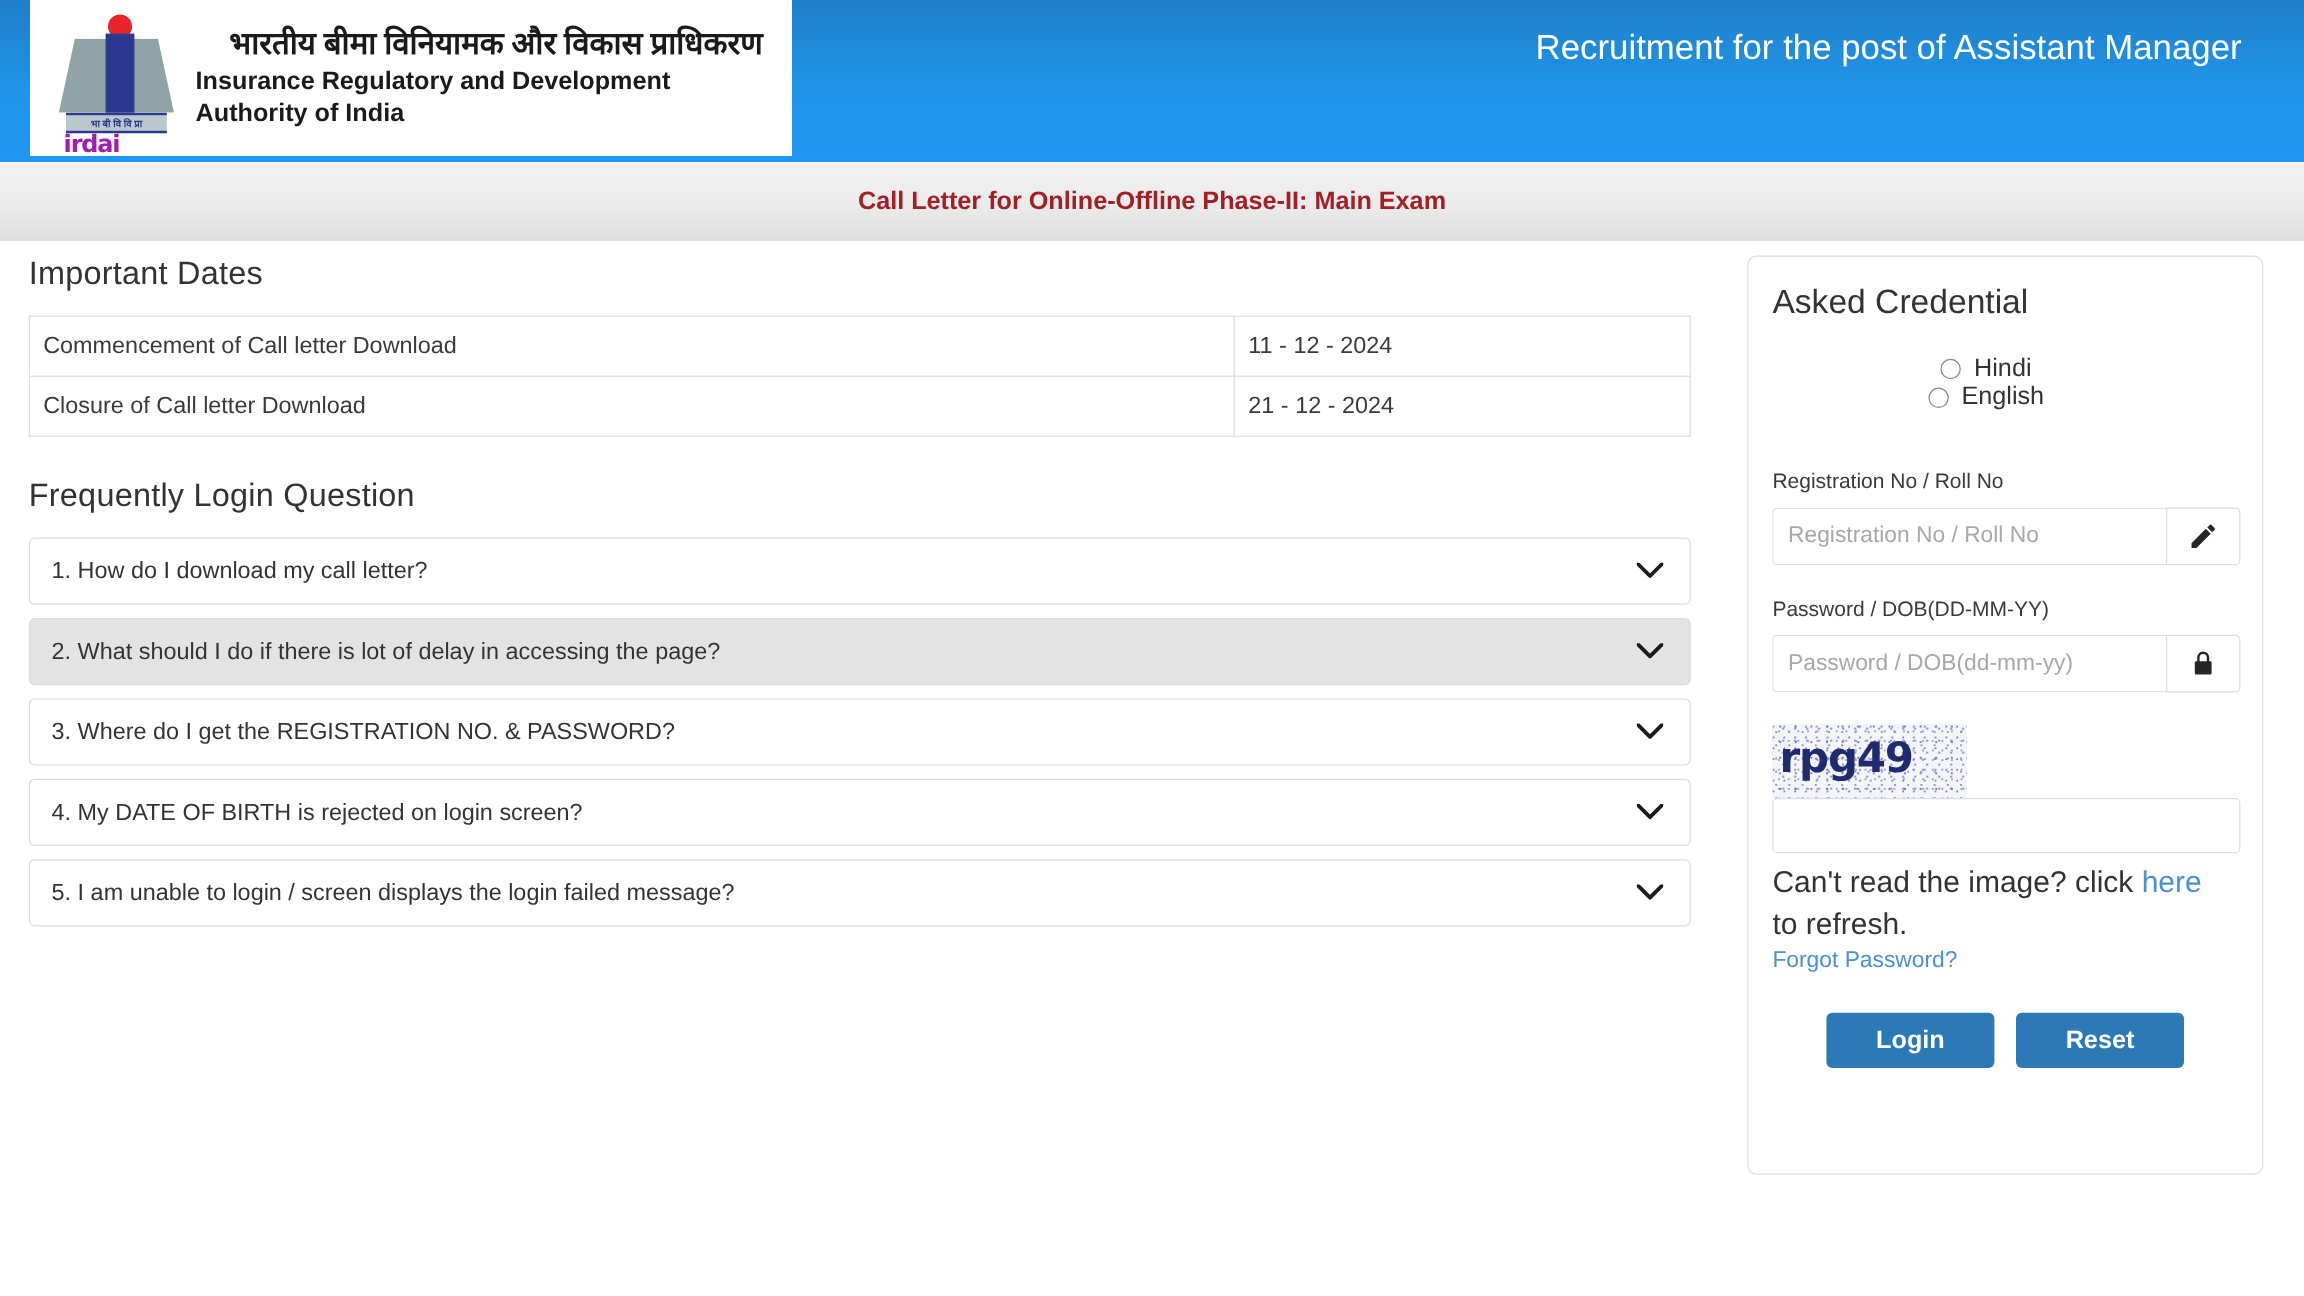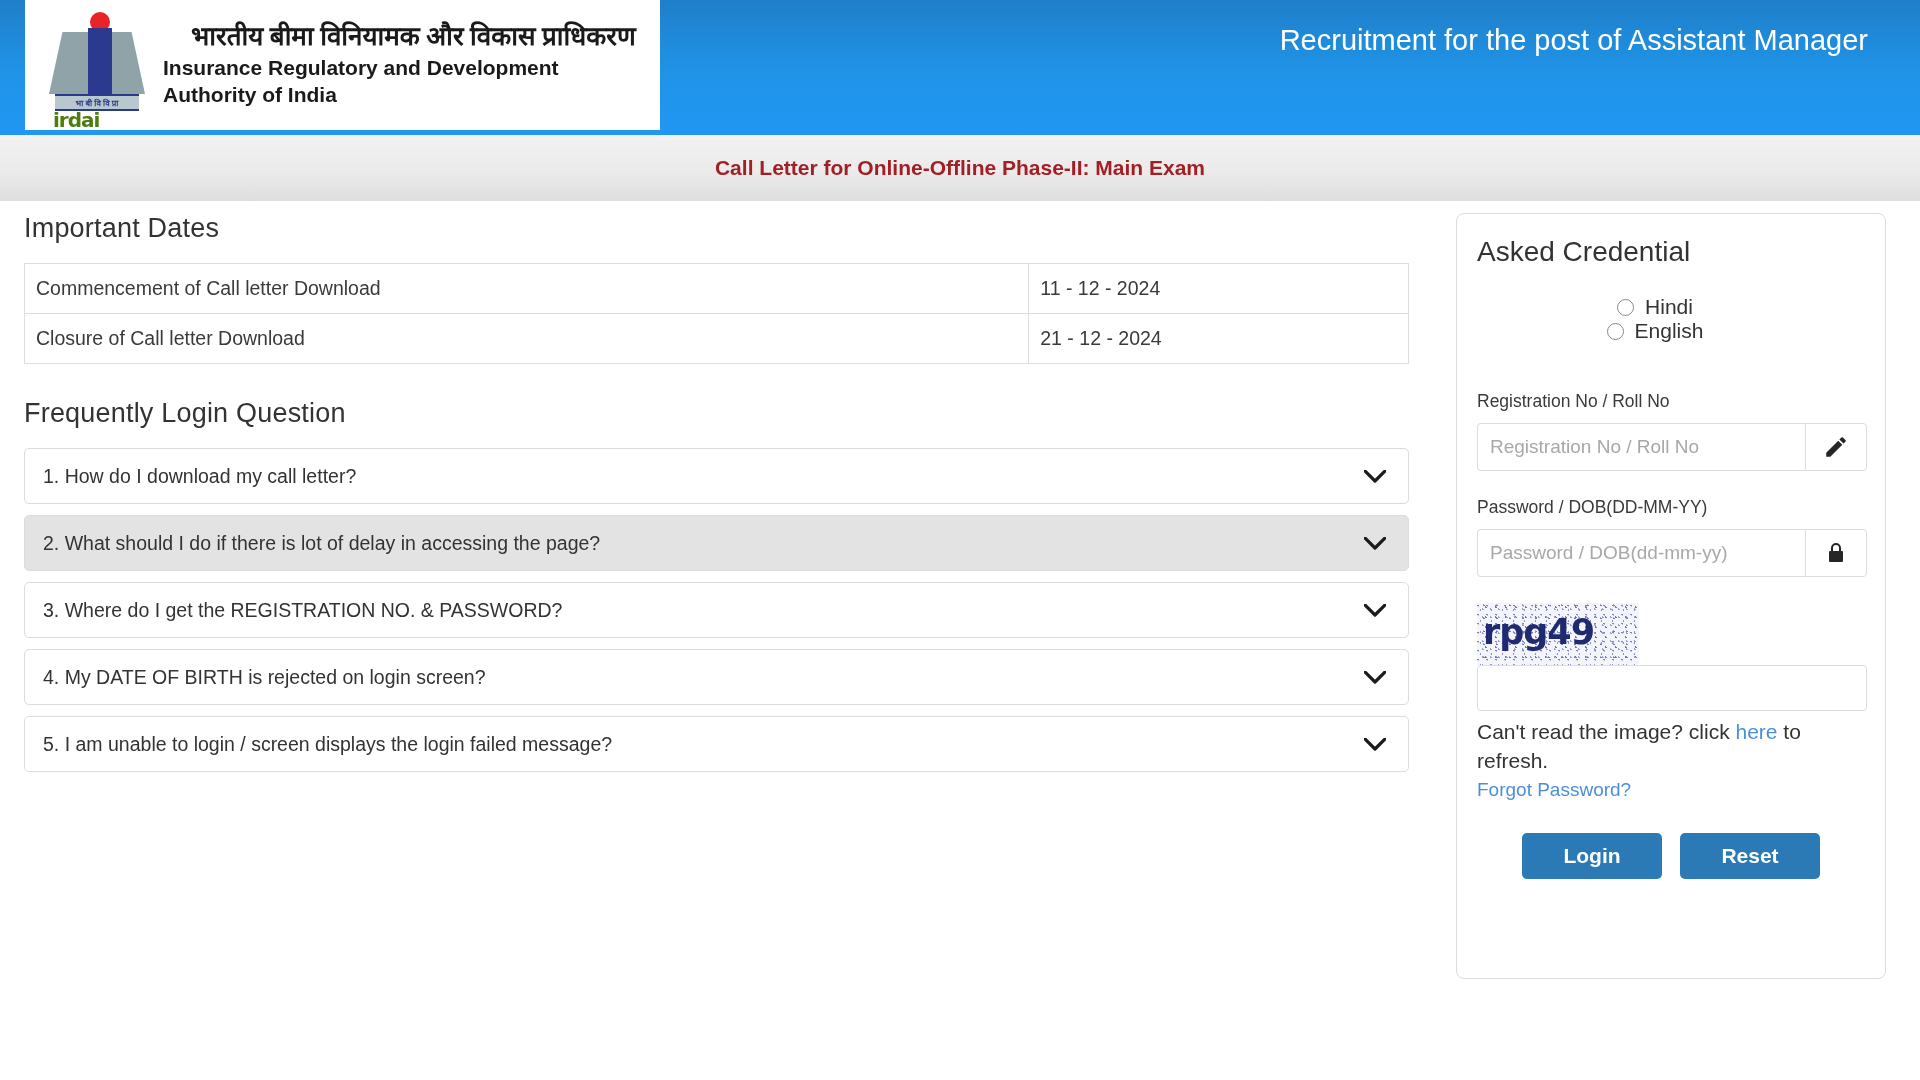--- a/index.html
+++ b/index.html
@@ -68,21 +68,21 @@
     justify-content: space-around;
     font-weight: bold;
     letter-spacing: 0;
   }
   .logo-word {
     position: absolute;
     left: 10px; top: 106px;
     width: 90px;
     font-size: 20px;
     font-weight: bold;
-    color: #4d7c0f;
+    color: #a21caf;
     letter-spacing: -1px;
     line-height: 1;
     font-family: "DejaVu Sans", sans-serif;
   }
   .logo-text { display: flex; flex-direction: column; justify-content: center; }
   .logo-hi {
     font-family: Liberation Serif, serif;
     font-size: 26px;
     font-weight: bold;
     color: #1a1a1a;
@@ -282,21 +282,21 @@
     border: 1px solid #dddddd;
     border-radius: 4px;
     padding: 0 12px;
     font-size: 19px;
     outline: none;
     font-family: "Liberation Sans", sans-serif;
     margin-bottom: 7px;
     display: block;
   }
   .captcha-help {
-    font-size: 21px;
+    font-size: 25px;
     color: #333;
     line-height: 1.38;
     width: 365px;
     margin-bottom: 3px;
   }
   .link { color: #4a90d9; text-decoration: none; }
   .forgot {
     display: block;
     font-size: 19px;
     color: #4a90d9;

